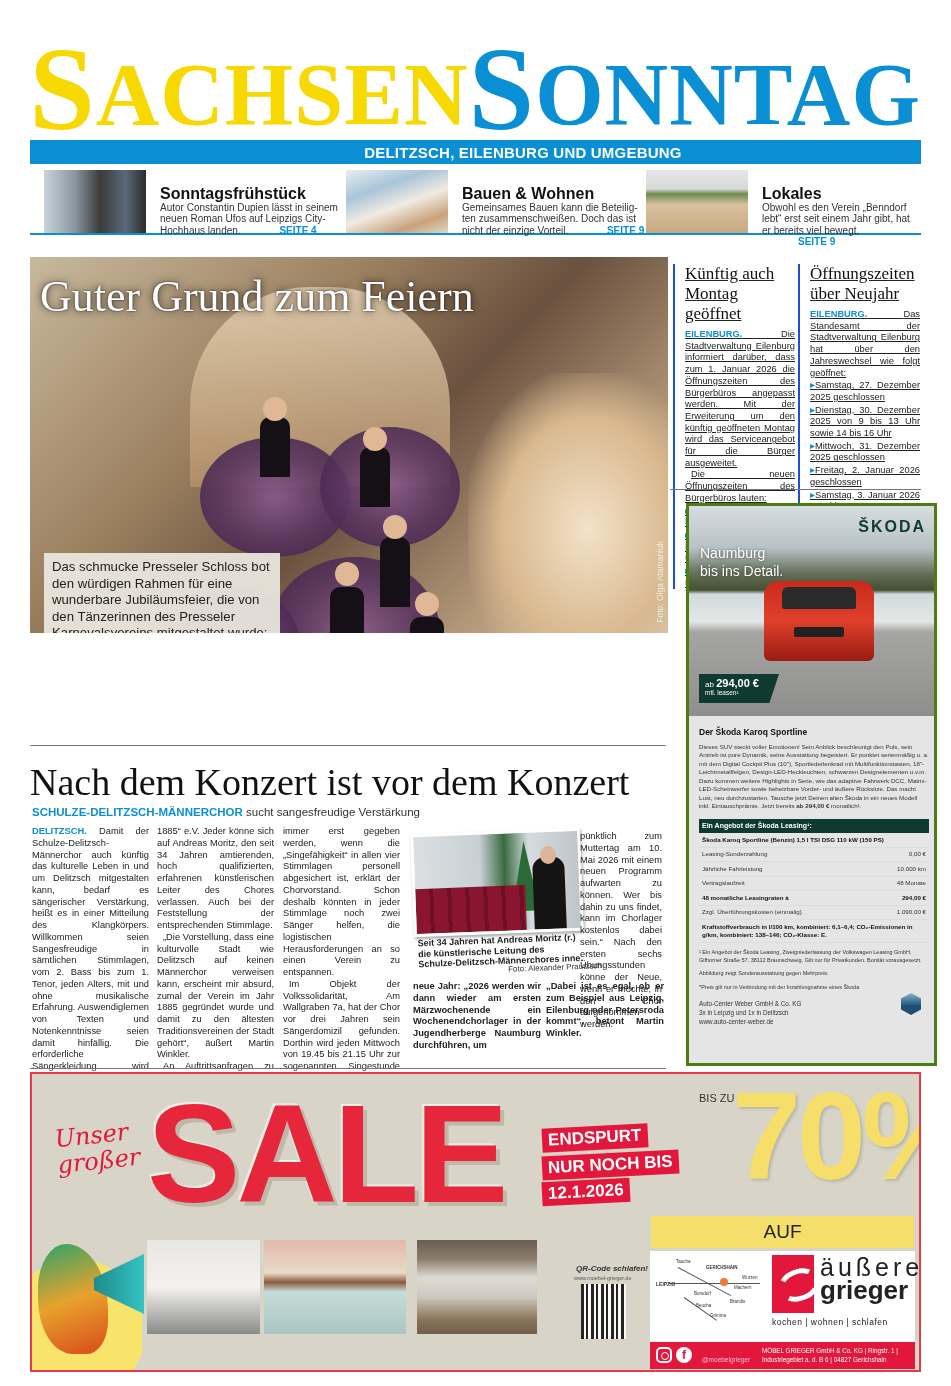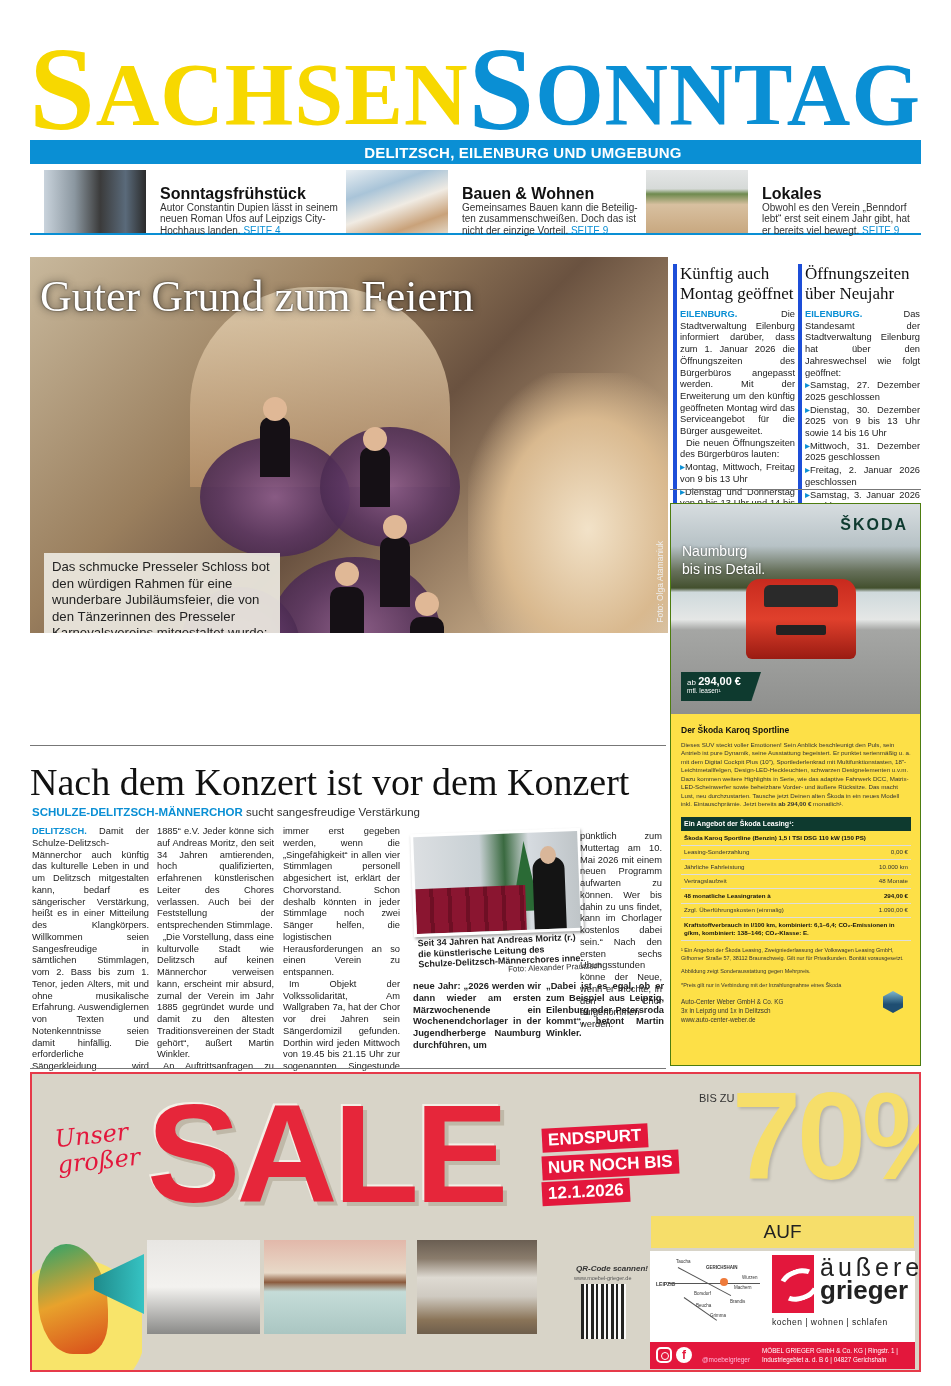--- a/index.html
+++ b/index.html
@@ -16,44 +16,44 @@
   .infobar { left: 30px; top: 140px; width: 891px; height: 24px; background: #0a8fd4; color: #fff; display: flex; align-items: center; justify-content: space-between; padding: 0 6px; font-family: "Liberation Sans", sans-serif; }
   .infobar .l, .infobar .r { font-size: 10.5px; font-weight: normal; margin-top: 36px; }
   .infobar .c { font-size: 15px; font-weight: bold; letter-spacing: 0.2px; }
 
   
   .teasers { left: 30px; top: 168px; width: 891px; height: 67px; border-bottom: 2px solid #0a8fd4; }
   .teaser { position: absolute; top: 2px; height: 63px; display: flex; }
   .teaser .thumb { width: 102px; height: 63px; flex-shrink: 0; }
   .teaser .txt { padding-left: 14px; padding-top: 18px; font-size: 10px; line-height: 11.5px; color: #333; }
   .teaser .txt h4 { font-size: 16px; color: #111; font-weight: bold; margin-bottom: 2px; }
-  .teaser .txt .ref { color: #0a8fd4; font-weight: normal; }
+  .teaser .txt .ref { color: #0a8fd4; font-weight: bold; margin-left: 36px; }
 
   
   .hero { left: 30px; top: 257px; width: 638px; height: 376px; background: linear-gradient(135deg, #c8b89c 0%, #9a7f5e 35%, #6a5240 55%, #b59a7a 80%, #d8c6ad 100%); overflow: hidden; }
   .hero .door { position: absolute; left: 160px; top: 30px; width: 260px; height: 200px; background: linear-gradient(#e8d6b8, #b8926a); border-radius: 120px 120px 0 0; opacity: 0.8; }
   .hero .wing { position: absolute; background: radial-gradient(ellipse at center, #8a5a8a 0%, #5a3560 50%, #3a2040 100%); border-radius: 50%; opacity: 0.9; }
   .hero .dancer { position: absolute; width: 24px; height: 24px; border-radius: 50%; background: #e0b896; }
   .hero .body { position: absolute; background: #151015; border-radius: 10px 10px 0 0; }
   .hero .blur1 { position: absolute; right: 0; bottom: 0; width: 200px; height: 260px; background: radial-gradient(ellipse at 60% 60%, #f2e2c8 0%, #d9b98f 50%, transparent 75%); }
   .hero-title { left: 10px; top: 14px; font-family: "Liberation Serif", serif; font-size: 44px; color: #fff; text-shadow: 0 0 8px rgba(0,0,0,0.7), 0 0 2px rgba(0,0,0,0.8); white-space: nowrap; }
   .hero-caption { left: 14px; top: 296px; width: 236px; background: rgba(236,232,224,0.93); padding: 6px 8px; font-size: 13.2px; line-height: 16.5px; color: #222; font-family: "Liberation Sans", sans-serif; }
   .hero-caption .more { color: #0a8fd4; font-weight: bold; display: block; font-size: 13.5px; }
   .photo-credit { right: 3px; bottom: 10px; writing-mode: vertical-rl; transform: rotate(180deg); font-size: 8.5px; color: #eee; }
 
   
-  .notice { position: absolute; top: 264px; width: 122px; font-size: 9.3px; line-height: 11.7px; text-align: justify; color: #222; border-left: 4px solid #1d4ed8; padding-left: 3px; }
+  .notice { position: absolute; top: 264px; width: 122px; font-size: 9.3px; line-height: 11.7px; text-align: justify; color: #222; border-left: 2px solid #1d4ed8; padding-left: 10px; text-decoration: underline; }
   .notice h3 { font-family: "Liberation Serif", serif; font-weight: normal; font-size: 17px; line-height: 20px; text-align: left; margin-bottom: 5px; color: #111; }
   .notice .loc { color: #0a8fd4; font-weight: bold; }
   .notice .bul::before { content: "\25B8 "; color: #0a8fd4; font-size: 10px; }
   .notice p { margin-bottom: 0; }
   .hr1 { left: 670px; top: 489px; width: 251px; height: 1px; background: #777; }
 
   
-  .skoda { left: 670px; top: 503px; width: 251px; height: 563px; border: 1px solid #4d7c0f; background: #fde047; overflow: hidden; }
+  .skoda { left: 686px; top: 503px; width: 251px; height: 563px; border: 3px solid #4d7c0f; background: #e5e5e5; overflow: hidden; }
   .skoda .img { position: absolute; left: 0; top: 0; width: 249px; height: 210px; background: linear-gradient(#d7dde0 0%, #b7c2c6 20%, #66705a 32%, #43502e 40%, #cfd9dc 42%, #e5e7e6 55%, #a5a6a4 60%, #8e8f8d 100%); }
   .skoda .logo { position: absolute; right: 12px; top: 12px; font-weight: bold; font-size: 16px; color: #0e3a2f; letter-spacing: 2px; }
   .skoda .claim { position: absolute; left: 11px; top: 38px; color: #fff; font-size: 14px; line-height: 18px; text-shadow: 0 0 3px rgba(0,0,0,0.5); }
   .skoda .car { position: absolute; left: 75px; top: 75px; width: 110px; height: 80px; background: linear-gradient(#c82a1e, #e0402c 50%, #9a1b12); border-radius: 14px 14px 6px 6px; }
   .skoda .car::before { content: ""; position: absolute; left: 18px; top: 6px; width: 74px; height: 22px; background: #2a2a2a; border-radius: 6px 6px 2px 2px; }
   .skoda .car::after { content: ""; position: absolute; left: 30px; top: 46px; width: 50px; height: 10px; background: #222; border-radius: 2px; }
   .skoda .price { position: absolute; left: 10px; top: 168px; width: 80px; height: 29px; background: #0e3a2f; color: #fff; padding: 3px 6px; clip-path: polygon(0 0, 100% 0, 88% 100%, 0 100%); }
   .skoda .price .p1 { font-size: 8px; }
   .skoda .price .p1 b { font-size: 11px; }
   .skoda .price .p2 { font-size: 6.5px; }
@@ -322,21 +322,21 @@
   <div class="pct">70%</div>
   <div class="aufaus">AUF AUSSTELLUNGSSTÜCKE</div>
 
   <div class="cham">
     <div class="c1"></div>
     <div class="mega"></div>
   </div>
   <div class="furn" style="left:115px;background:linear-gradient(180deg,#e8e6e3 0%,#f3f2ef 50%,#8a8a88 100%);"></div>
   <div class="furn" style="left:232px;width:142px;background:linear-gradient(180deg,#e2b8aa 0%,#e8d9c8 35%,#8b5a3c 45%,#c5dcd8 55%,#aac6c2 100%);"></div>
   <div class="furn" style="left:385px;width:120px;background:linear-gradient(180deg,#6a5e52 0%,#8a7c6c 20%,#dedad2 40%,#cfcac1 60%,#8a7458 85%,#6e5e4c 100%);"></div>
-  <div class="qr-lbl">QR-Code scannen!</div>
+  <div class="qr-lbl">QR-Code schlafen!</div>
   <div class="qr-url">www.moebel-grieger.de</div>
   <div class="qr"></div>
 
   <div class="grieger">
     <div class="map">
       <span style="position:absolute;left:22px;top:2px;">Taucha</span>
       <span style="position:absolute;left:52px;top:8px;font-weight:bold;">GERICHSHAIN</span>
       <span style="position:absolute;left:2px;top:24px;font-weight:bold;font-size:5px;">LEIPZIG</span>
       <span style="position:absolute;left:88px;top:18px;">Wurzen</span>
       <span style="position:absolute;left:80px;top:28px;">Machern</span>

